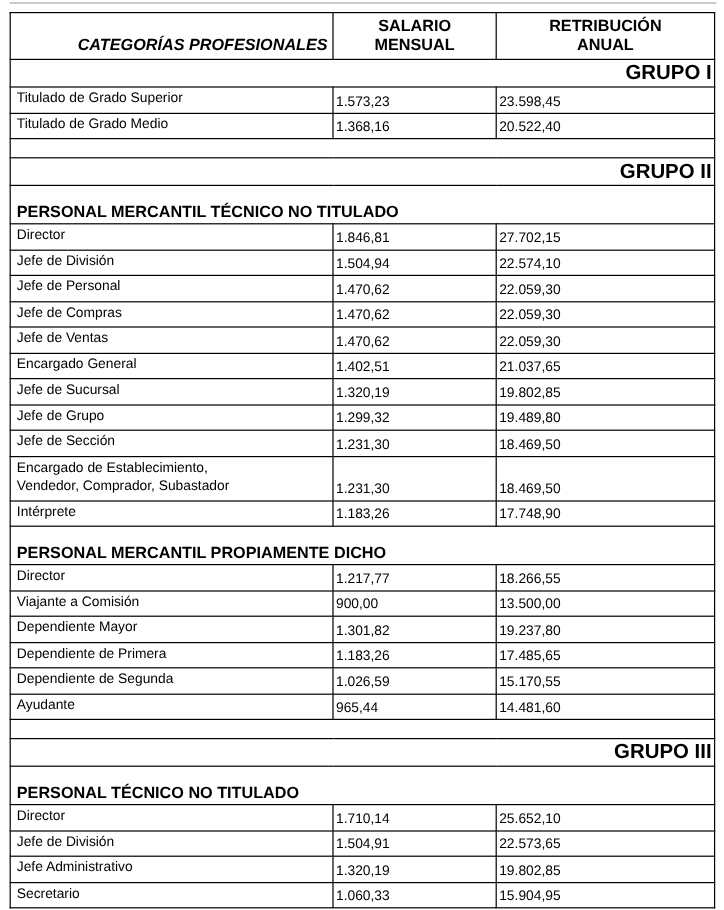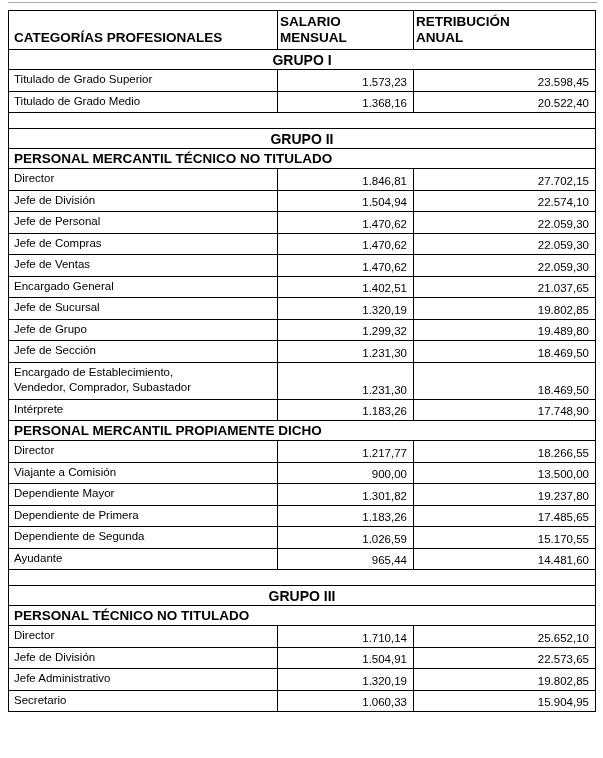--- a/index.html
+++ b/index.html
@@ -27,40 +27,40 @@
   .salary-table th, .salary-table td {
     border: 1px solid #000;
     overflow: hidden;
   }
   .salary-table thead th {
     font-size: 13.5px;
     font-weight: bold;
     height: 39px;
     line-height: 1.15;
   }
-  th.th-cat { text-align: left; vertical-align: bottom; padding: 2px 4px 3px 5px; }
-  th.th-num { text-align: left; vertical-align: middle; white-space: pre-line; padding: 2px; margin-top: 16px; }
+  th.th-cat { text-align: right; vertical-align: bottom; padding: 2px 4px 3px 5px; font-style: italic; }
+  th.th-num { text-align: center; vertical-align: middle; white-space: pre-line; padding: 2px; margin-top: 16px; }
   tr.row-group td {
-    font-size: 14px; font-weight: bold;
-    text-align: center; vertical-align: middle;
+    font-size: 17px; font-weight: bold;
+    text-align: right; vertical-align: middle;
     height: 20px; padding: 1px 2px;
   }
   tr.row-section td {
     font-size: 13.5px; font-weight: bold;
     text-align: left; vertical-align: middle;
-    height: 20px; padding: 1px 2px 2px 5px;
+    height: 20px; padding: 14px 2px 2px 5px;
   }
   tr.row-spacer td { height: 16px; }
   tr.row-data td { height: 19px; font-size: 11.5px; vertical-align: bottom; }
   tr.row-data.row-tall td { height: 35px; }
   td.cell-label {
     text-align: left; padding: 2px 4px 3px 5px;
     white-space: pre-line; line-height: 1.35;
   }
-  td.cell-num { text-align: right; padding: 2px 6px 3px 2px; }
+  td.cell-num { padding: 2px 6px 3px 2px; }
 </style>
 </head>
 <body>
 
 <div class="page-top-rule"></div>
 
 <table class="salary-table">
   <colgroup>
     <col class="c1">
       <col class="c2">

